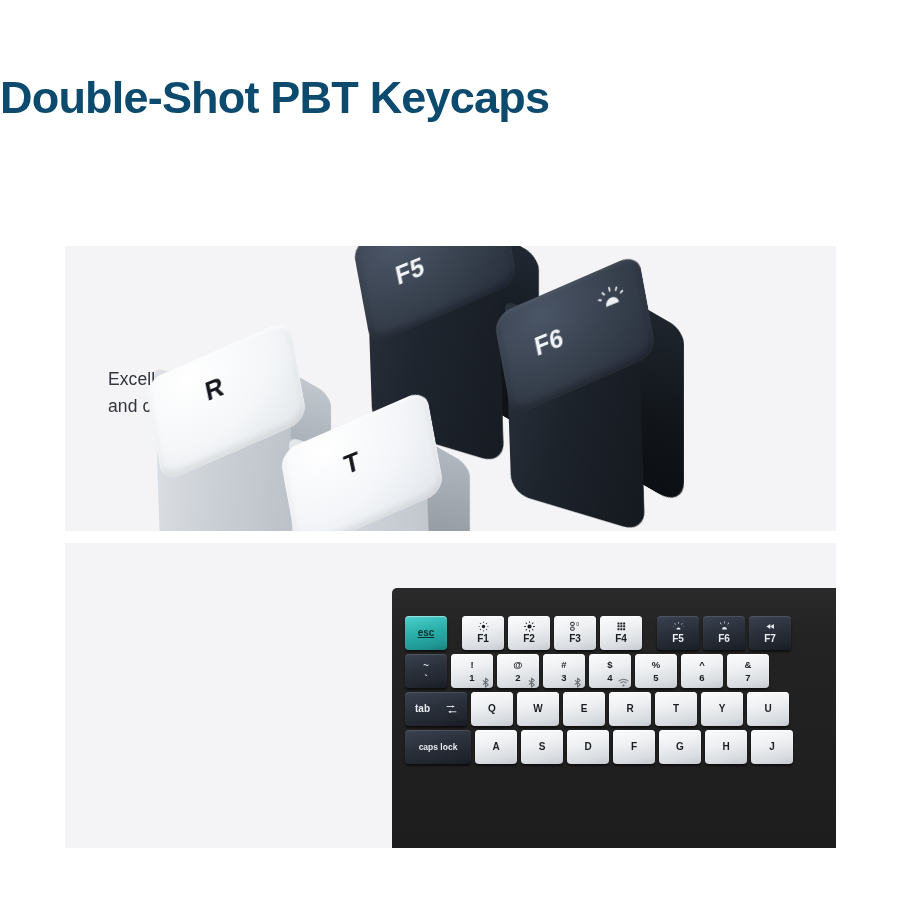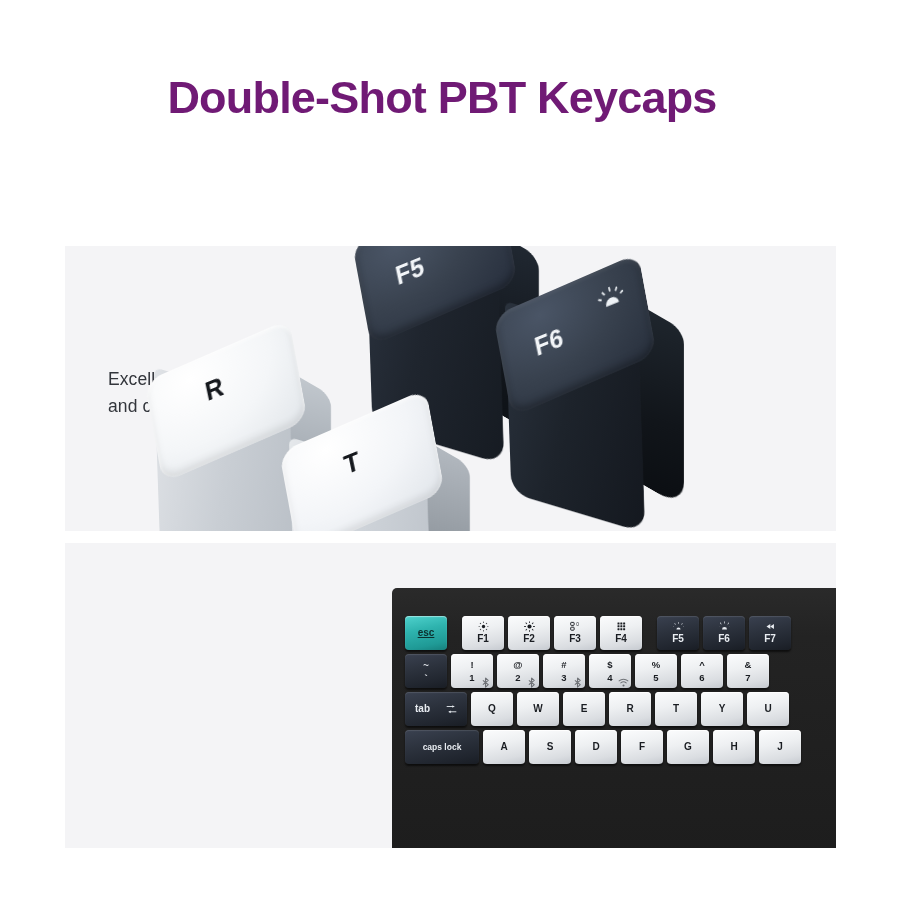--- a/index.html
+++ b/index.html
@@ -8,25 +8,24 @@
     background: #ffffff;
     font-family: "Liberation Sans", sans-serif;
     overflow: hidden;
   }
   .page { position: relative; width: 900px; height: 900px; background: #fff; }
 
   
   .page-title {
     position: absolute;
     left: 0; right: 16px; top: 72px;
-    text-align: center;
     font-size: 45px;
     font-weight: 700;
     letter-spacing: -0.8px;
-    color: #701a75;
+    color: #0c4a6e;
     line-height: 1.15;
   }
 
   
   .panel {
     position: absolute;
     left: 65px;
     width: 771px;
     background: #f4f4f6;
     overflow: hidden;
@@ -223,21 +222,21 @@
   .key .lbl  { font-size: 10px; font-weight: 600; line-height: 1.05; }
   .key .lbl-sm { font-size: 8.5px; font-weight: 600; line-height: 1.05; }
   .key .up   { font-size: 9.5px; font-weight: 600; line-height: 1; }
   .key .dn   { font-size: 9.5px; font-weight: 600; line-height: 1; margin-top: 3px; }
   .key .glyph{ height: 11px; display: flex; align-items: center; justify-content: center; margin-bottom: 2px; }
   .key .corner-glyph {
     position: absolute; right: 5px; bottom: 6px;
     width: 8px; height: 8px; opacity: 0.55;
   }
   .key.wide-tab  { width: 62px; }
-  .key.wide-caps { width: 74px; }
+  .key.wide-caps { width: 66px; }
   .key.gapL      { margin-left: 11px; }
   .key .num-stack { display: flex; flex-direction: column; align-items: center; }
 </style>
 </head>
 <body>
 
 <div class="page">
 
   <h1 class="page-title">Double-Shot PBT Keycaps</h1>
 

